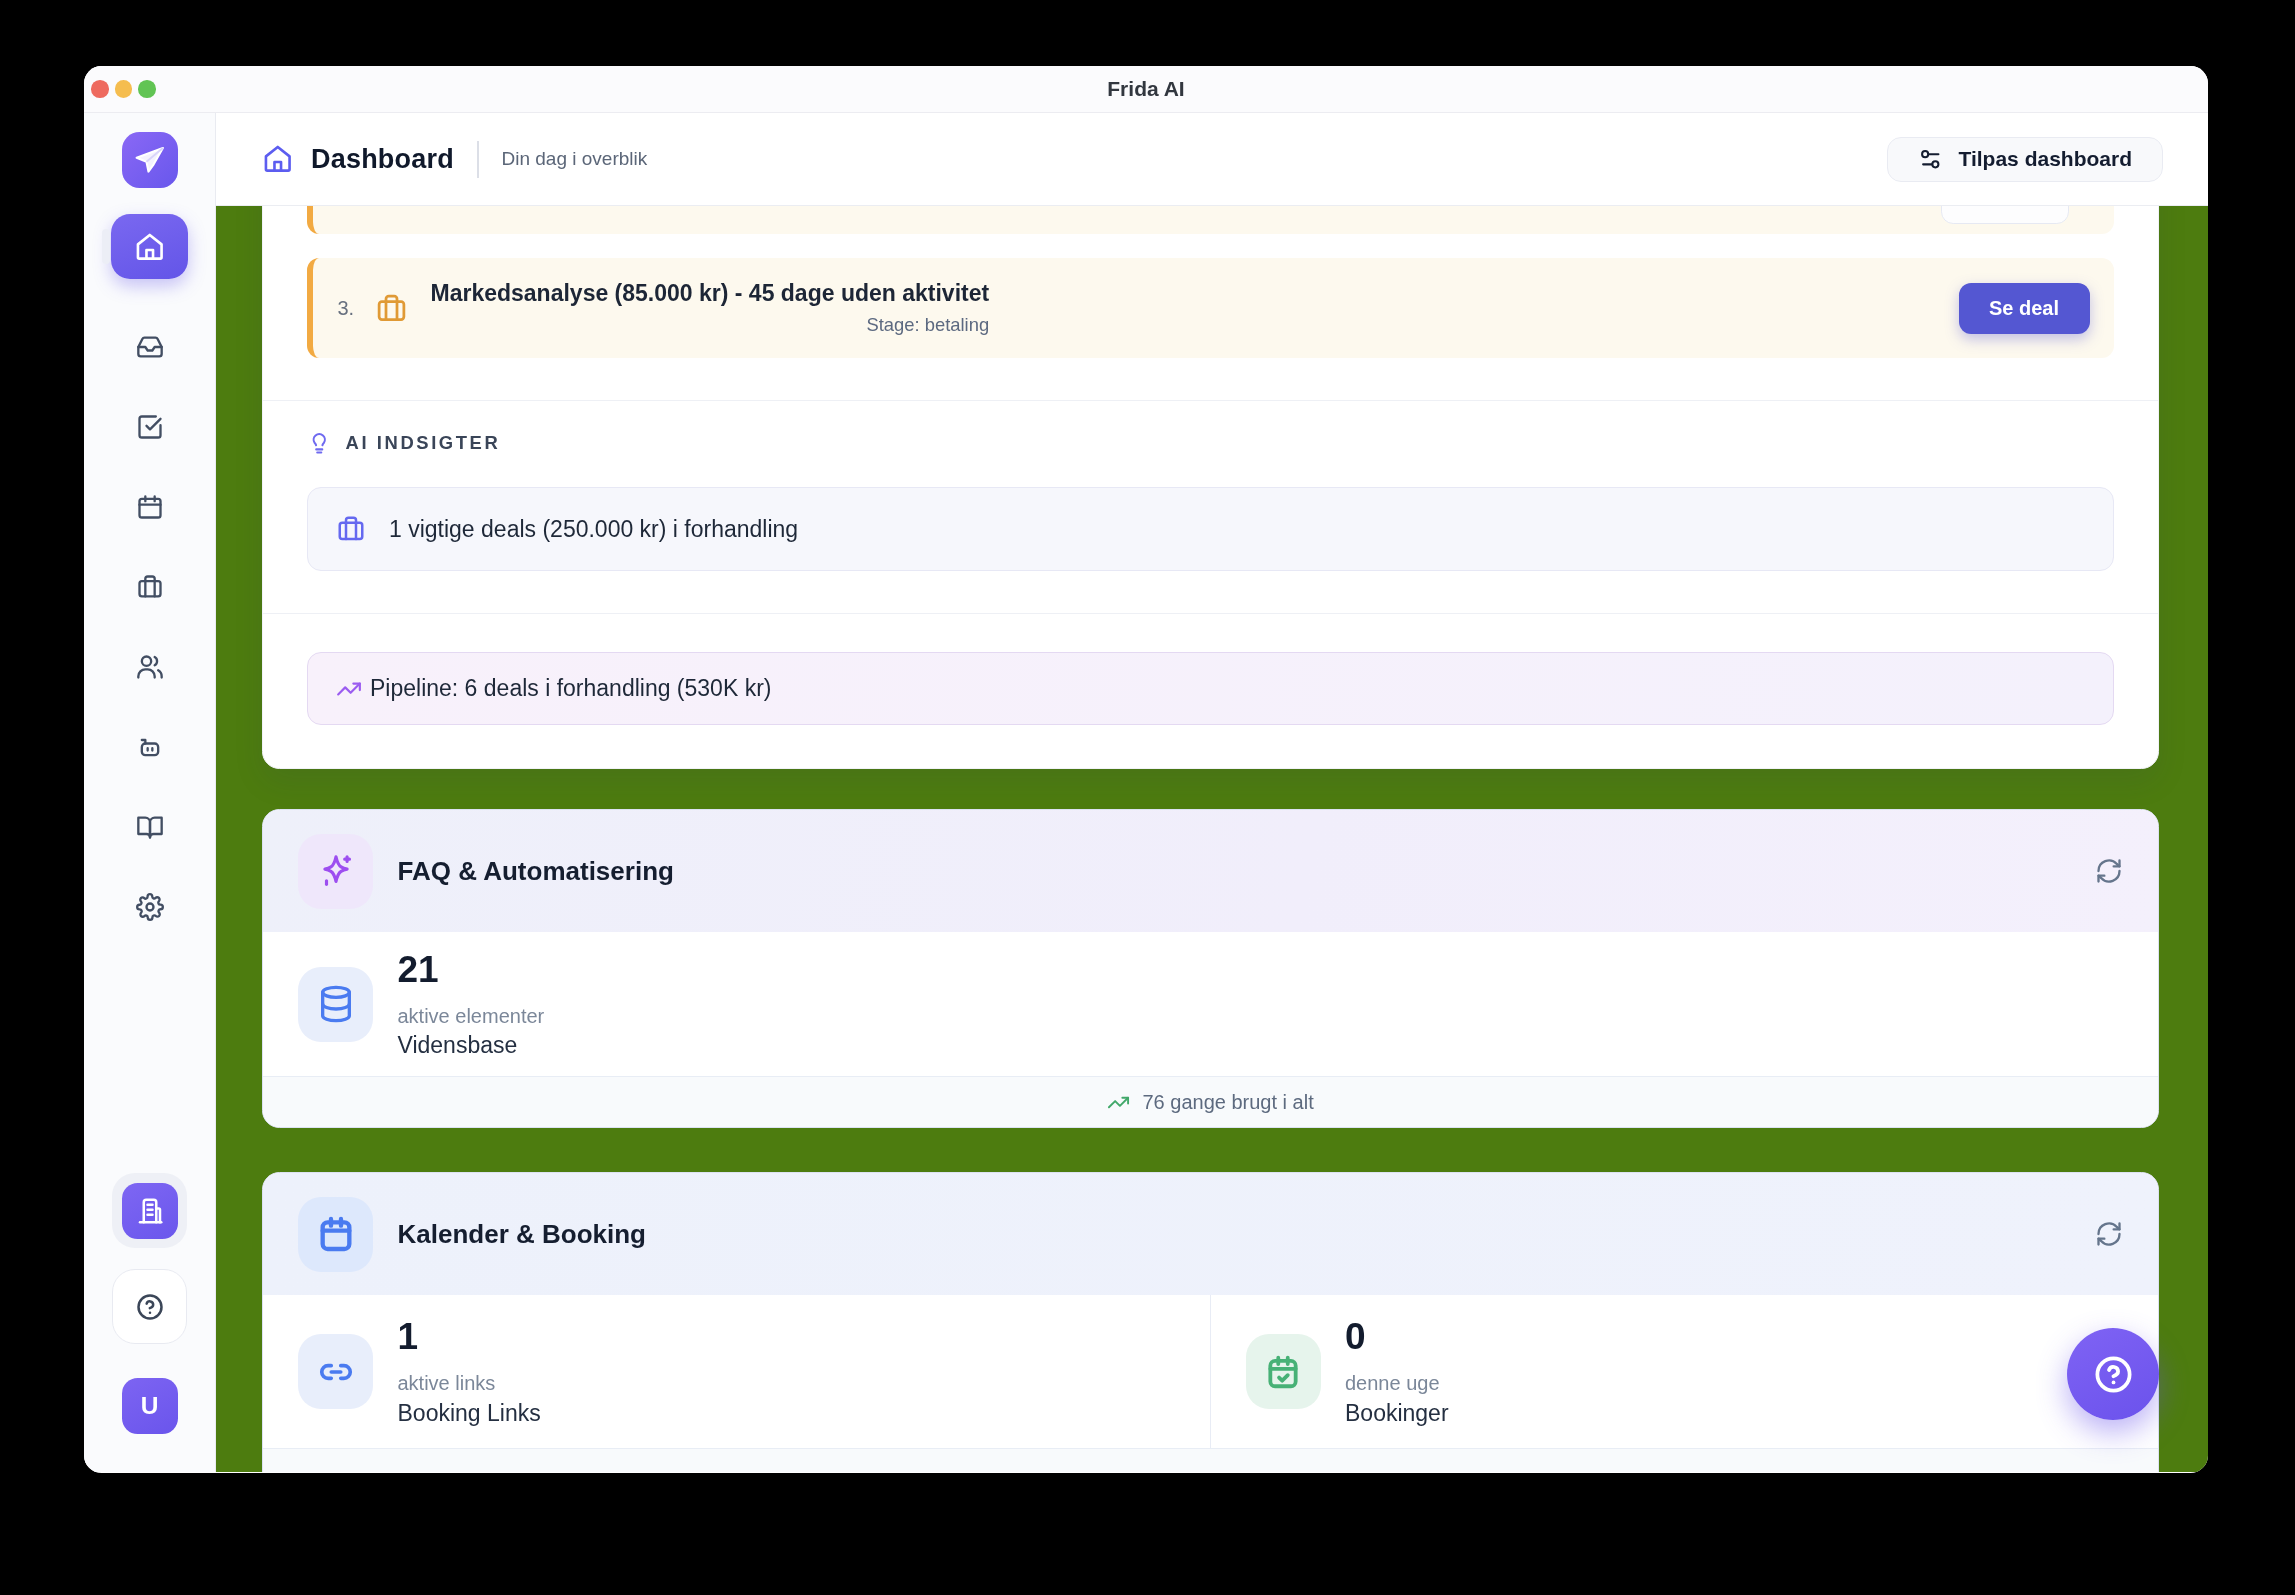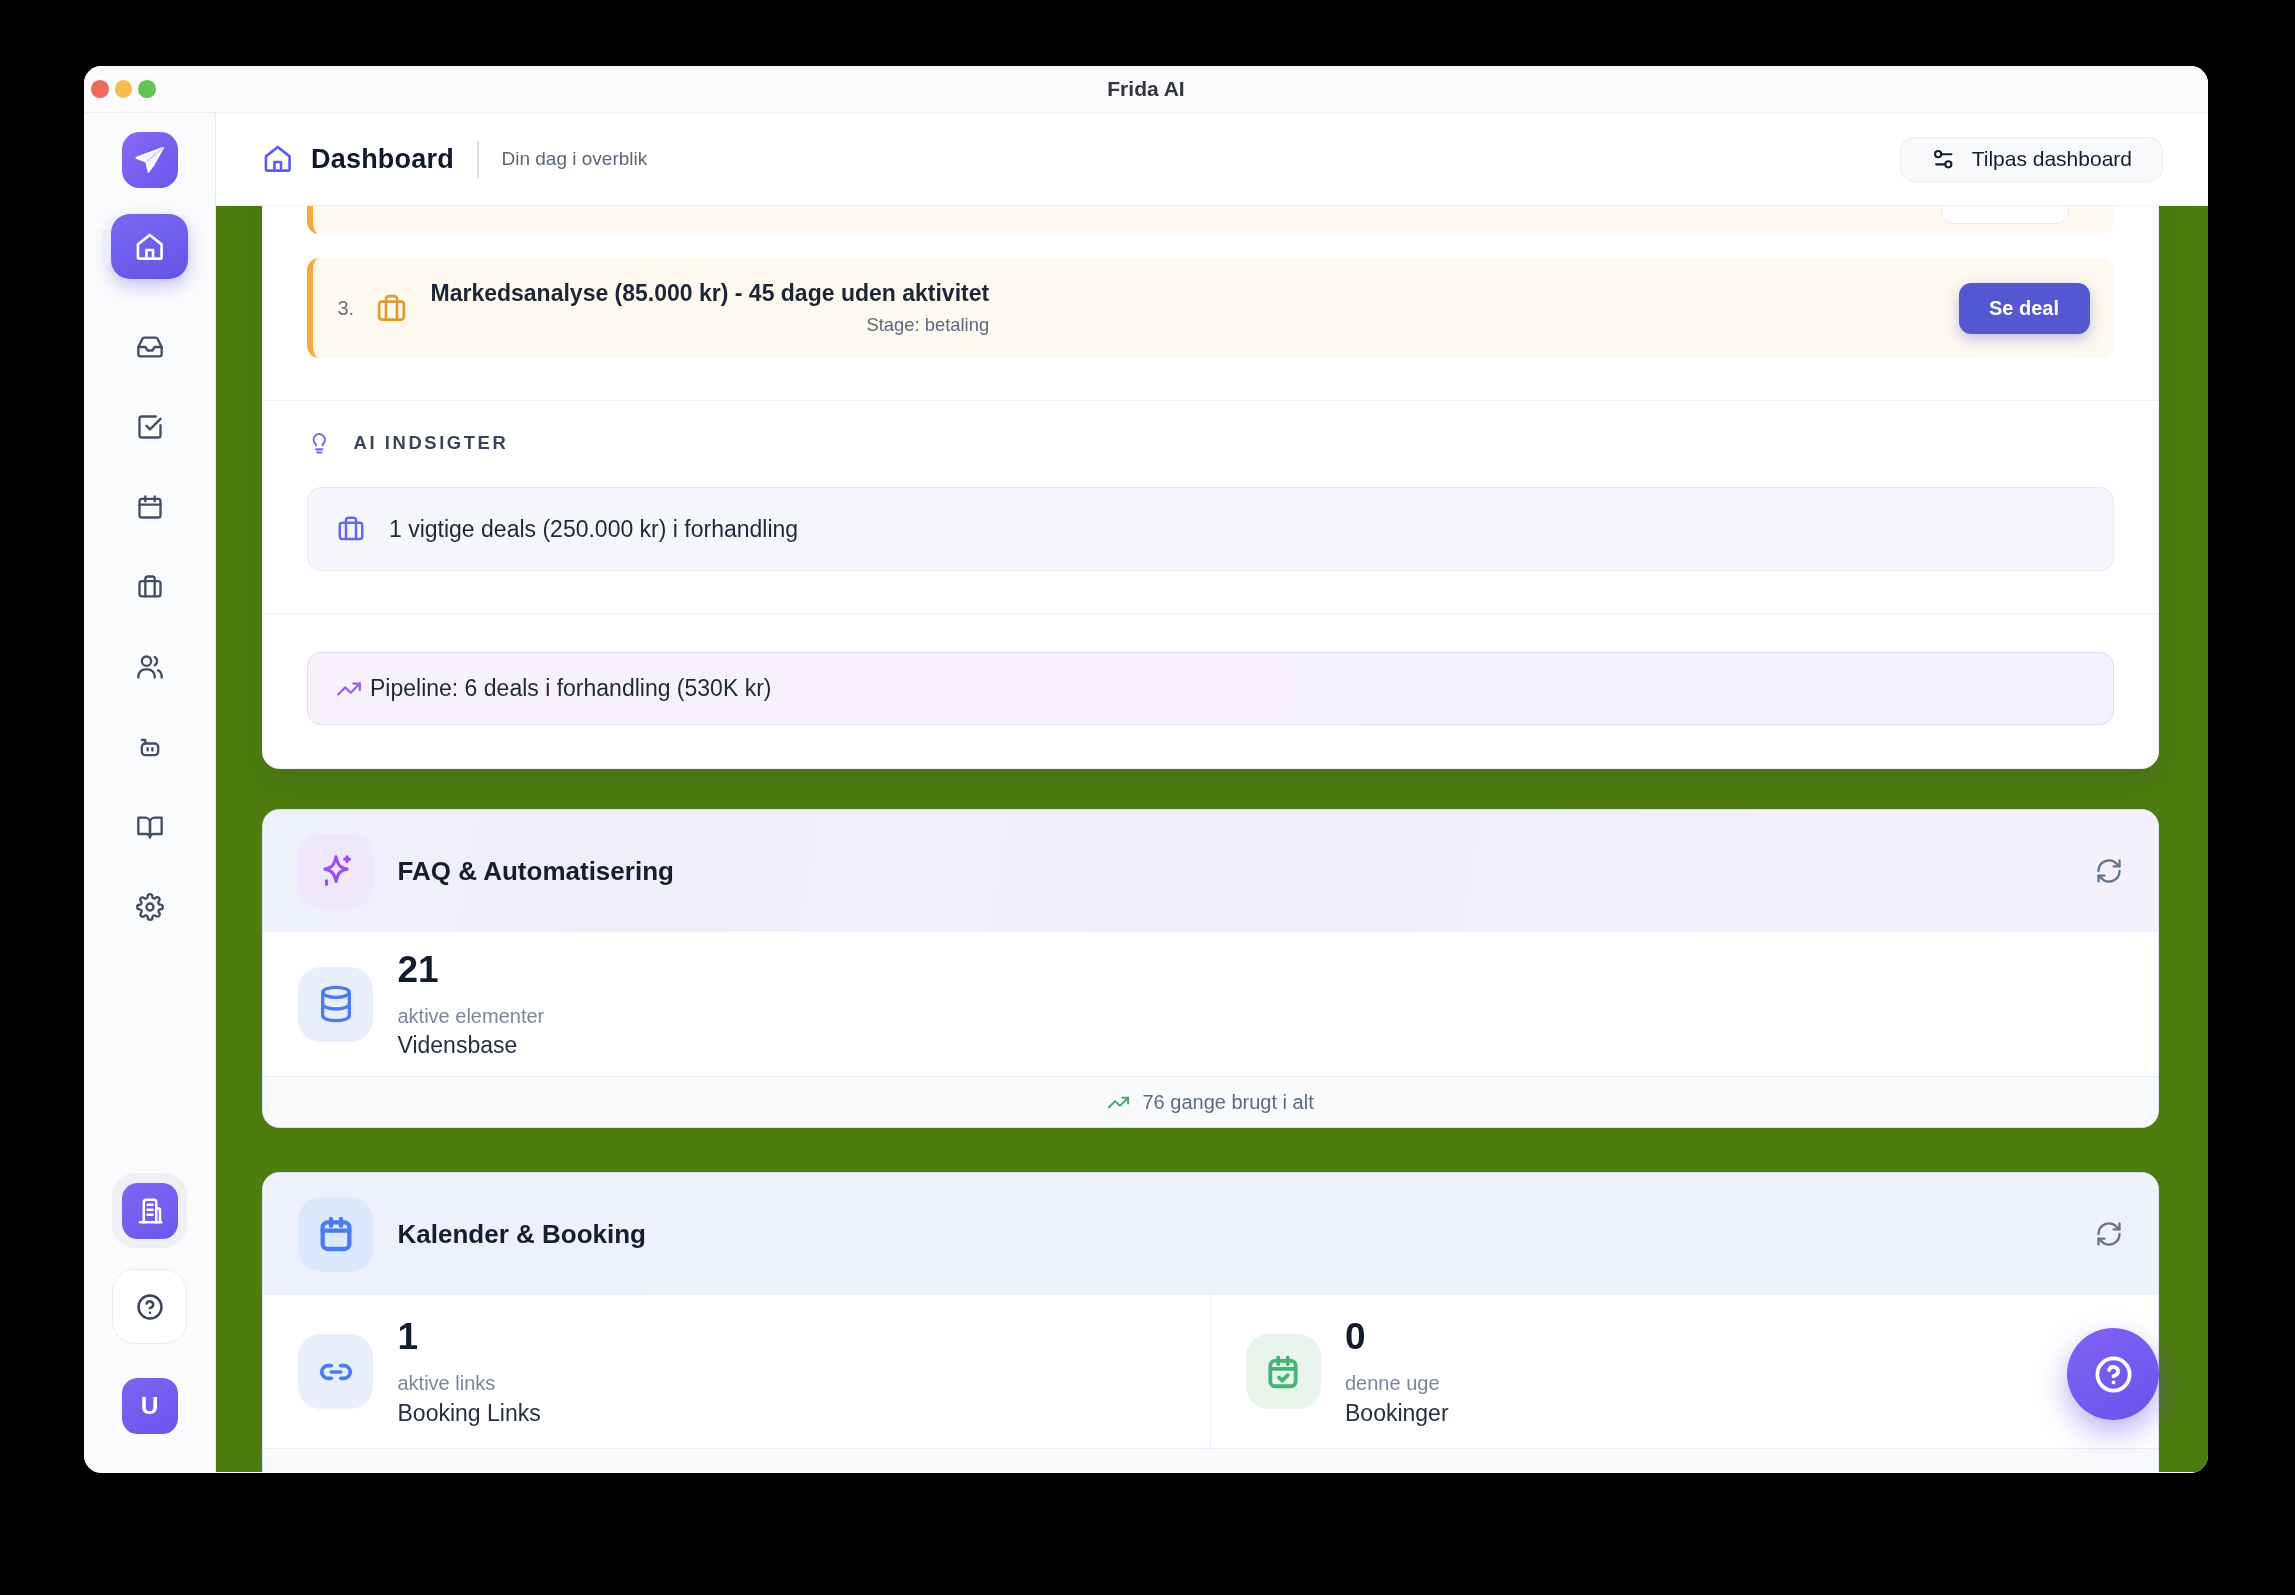--- a/index.html
+++ b/index.html
@@ -34,39 +34,39 @@
               background:linear-gradient(150deg,#7d64f2,#6a55ec); display:flex; align-items:center; justify-content:center;
               color:#fff; font-size:24.5px; font-weight:700; }
   
   .content { flex:1; display:flex; flex-direction:column; background:#4d7c0f; min-width:0; }
   .page-header { height:93px; background:#fff; border-bottom:0.9px solid #ebedf2; display:flex; align-items:center;
                  padding:0 45px 0 46px; flex-shrink:0; }
   .ph-title { font-size:27px; font-weight:800; color:#10192b; margin-left:17.5px; letter-spacing:0.2px; }
   .ph-divider { width:1.7px; height:37px; background:#dcdfe7; margin:0 23px; }
   .ph-subtitle { font-size:19px; color:#5b6678; }
   .customize-btn { margin-left:auto; height:45px; padding:0 30px; border-radius:14px; background:#f8f9fb; border:1.7px solid #e9ebf2;
-                 display:flex; align-items:center; gap:15.7px; font-size:21px; font-weight:400; color:#141d30; cursor:pointer; }
+                 display:flex; align-items:center; gap:15.7px; font-size:21px; font-weight:700; color:#141d30; cursor:pointer; }
   .scroll { position:relative; flex:1; overflow:hidden; }
   
   .card-top { position:absolute; left:46px; right:49px; top:-105px; height:668px; background:#fff; border-radius:17.5px;
               box-shadow:0 12.2px 30px rgba(35,48,95,.10); border:0.9px solid #f0f2f7; }
   .deal-row { margin:0 44px; border-radius:12.2px; background:#fdf9ee; border-left:6.1px solid #f2aa42; position:relative; }
   .deal-row.partial { margin-top:31.5px; height:100px; }
   .ghost-btn { position:absolute; right:45px; top:38px; width:128px; height:52px; border-radius:12.2px; background:#fdfdfe; border:1.7px solid #e6e9f3; }
   .deal-row.main { margin-top:24.5px; height:100px; display:flex; align-items:center; padding:0 24.5px; }
   .deal-index { font-size:20px; color:#67707f; width:37px; }
   .deal-briefcase { color:#e09a35; margin-right:23px; display:flex; }
   .deal-texts { display:flex; flex-direction:column;text-align:right; }
   .deal-title { font-size:23px; font-weight:600; color:#1d2636; }
   .deal-stage { font-size:18.4px; color:#5c6980; margin-top:6.1px; }
   .see-deal { margin-left:auto; width:131px; height:51px; border-radius:12.2px; background:#5457d2; color:#fff;
               font-size:20px; font-weight:600; display:flex; align-items:center; justify-content:center; cursor:pointer;
               box-shadow:0 5.2px 14px rgba(84,87,210,.35); }
   .ai-section { margin-top:42px; border-top:0.9px solid #eef0f5; padding:30px 44px 0; }
-  .ai-heading { display:flex; align-items:center; gap:22px; color:#6f6af0; }
+  .ai-heading { display:flex; align-items:center; gap:14px; color:#6f6af0; }
   .ai-heading-label { font-size:18.4px; font-weight:800; letter-spacing:2.6px; color:#3a4558; }
   .insight-chip { margin-top:31.5px; height:84px; border-radius:14px; background:#f6f7fc; border:1.7px solid #e7e8f5;
                   display:flex; align-items:center; padding:0 28px; gap:23px; color:#6569f0; }
   .chip-text { font-size:23px; font-weight:500; color:#1e2838; }
   .mid-divider { margin-top:42px; border-top:0.9px solid #eef0f5; }
   .pipeline-chip { margin:38px 44px 0; height:73px; border-radius:14px;
                   background:linear-gradient(90deg,#f8f1fb,#f4f1fc); border:1.7px solid #e4d9f2;
                   display:flex; align-items:center; padding:0 28px; gap:8px; color:#9b5cf0; }
   
   .widget { position:absolute; left:46px; right:49px; background:#fff; border-radius:17.5px; border:1.7px solid #dce2f2; overflow:hidden; }

